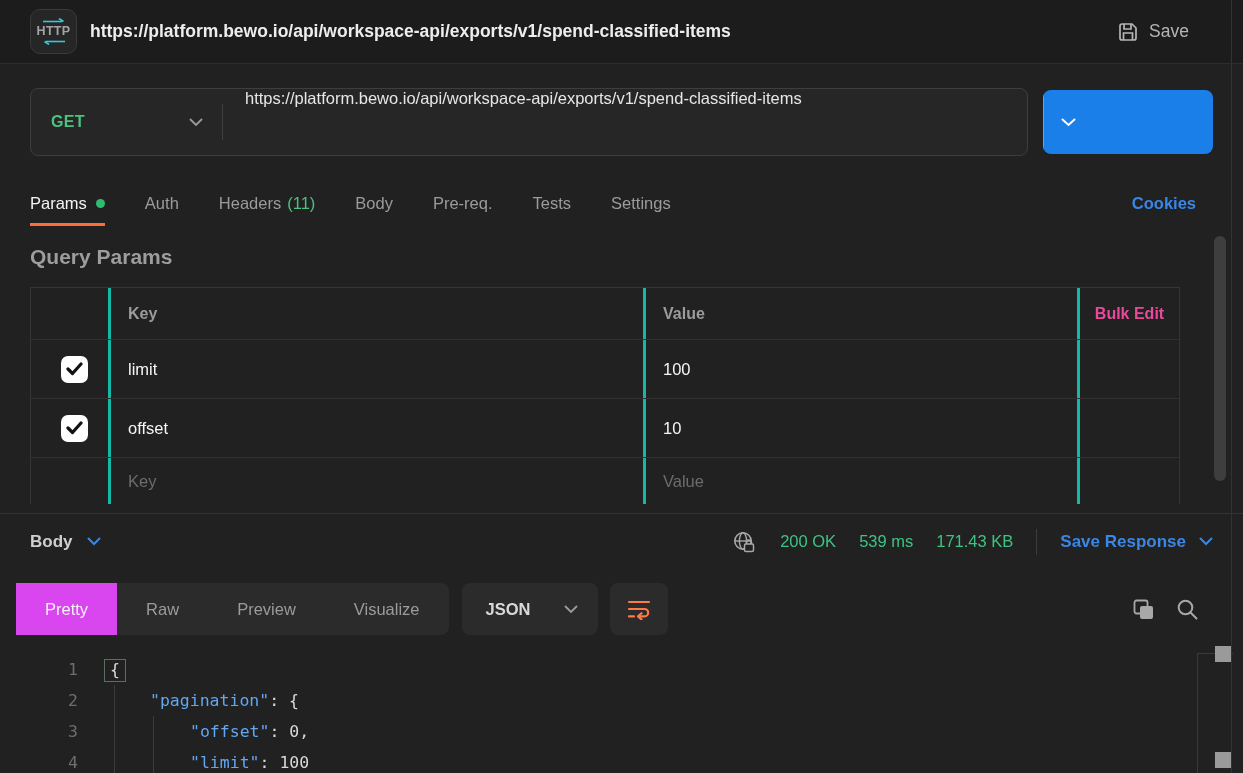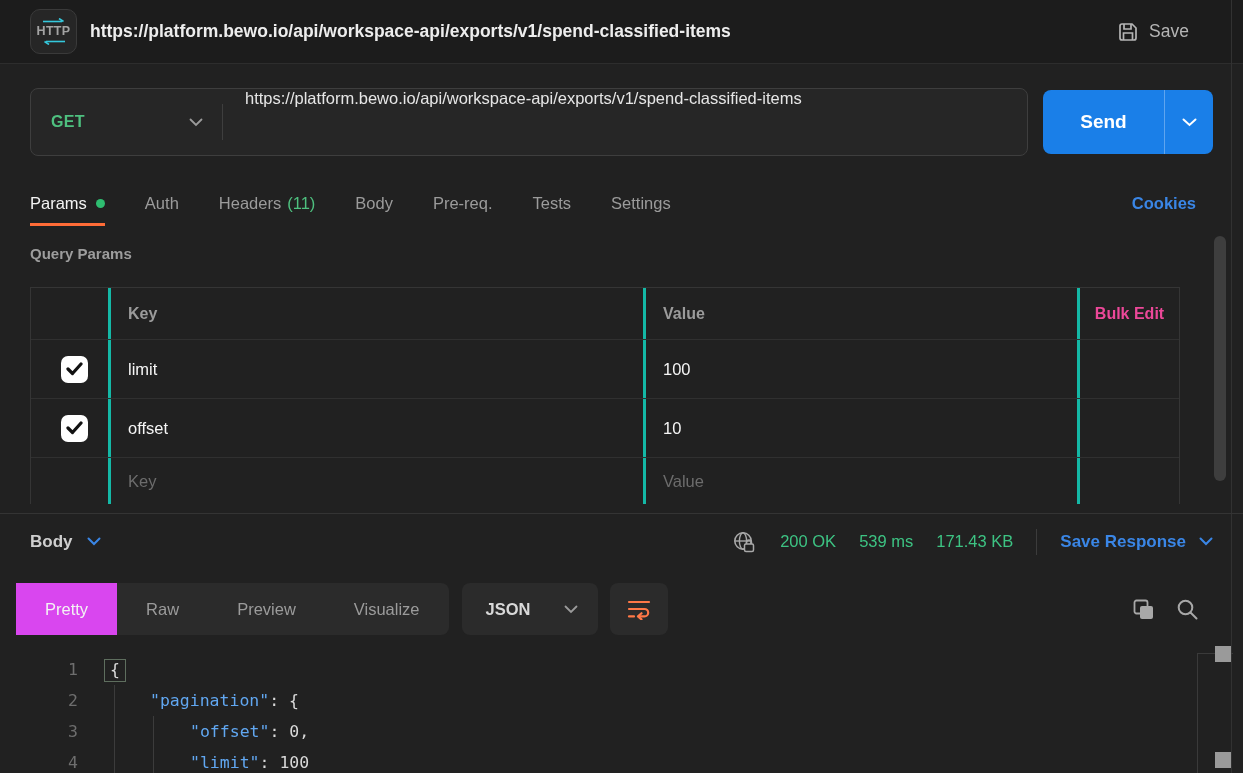--- a/index.html
+++ b/index.html
@@ -55,21 +55,21 @@
     position:absolute; top:181px; left:30px; width:1183px; height:45px;
     display:flex; align-items:center; gap:40px; font-size:16.5px; color:#9b9b9b;
   }
   .tab { position:relative; cursor:pointer; display:flex; align-items:center; height:100%; }
   .tab.active { color:#f3f3f3; }
   .tab.active::after { content:""; position:absolute; left:0; right:0; bottom:0; height:3px; background:#ff6c37; }
   .dot { width:9px; height:9px; border-radius:50%; background:#2ebd70; margin-left:9px; }
   .hdr-count { color:#4ec07f; margin-left:6px; }
   .cookies { margin-left:auto; margin-right:17px; color:#3a86e6; font-weight:700; cursor:pointer; }
   
-  .qp-title { position:absolute; top:245px; left:30px; font-size:15px; font-weight:700; color:#9d9d9d; }
+  .qp-title { position:absolute; top:245px; left:30px; font-size:21px; font-weight:700; color:#9d9d9d; }
   .qp-table { position:absolute; top:287px; left:30px; width:1150px; border:1px solid #353535; border-bottom:none; }
   .trow { display:grid; grid-template-columns:80px 535px 434px 99px; border-bottom:1px solid #303030; }
   .trow:last-child { border-bottom:none; }
   .trow > div { display:flex; align-items:center; border-right:3px solid #14b8a6; padding-left:17px; }
   .trow > div:last-child { border-right:none; }
   .thead { height:52px; color:#9b9b9b; font-weight:700; font-size:16px; }
   .thead .bulk { justify-content:center; color:#ec4899; padding-left:0; cursor:pointer; }
   .drow { height:59px; font-size:16.5px; color:#f5f5f5; }
   .drow.ghost { height:46px; color:#6c6c6c; }
   .cb-cell { justify-content:center; padding-left:10px !important; }
@@ -159,21 +159,20 @@
         <span class="method-label">GET</span>
         <span class="chev">
           <svg width="14" height="9" viewBox="0 0 14 9">
               <polyline points="1.5,1.5 7,7 12.5,1.5" fill="none" stroke="#9b9b9b" stroke-width="1.8" stroke-linecap="round"></polyline>
             </svg>
         </span>
       </div>
       <div class="url-text">https://platform.bewo.io/api/workspace-api/exports/v1/spend-classified-items</div>
     </div>
     <div class="send">
-      <div class="send-main">Send</div>
       <div class="send-caret">
         <svg width="15" height="9" viewBox="0 0 15 9">
             <polyline points="1.5,1.5 7.5,7 13.5,1.5" fill="none" stroke="#ffffff" stroke-width="2" stroke-linecap="round"></polyline>
           </svg>
       </div>
     </div>
   </div>
 
   <div class="req-tabs">
     <div class="tab active">

